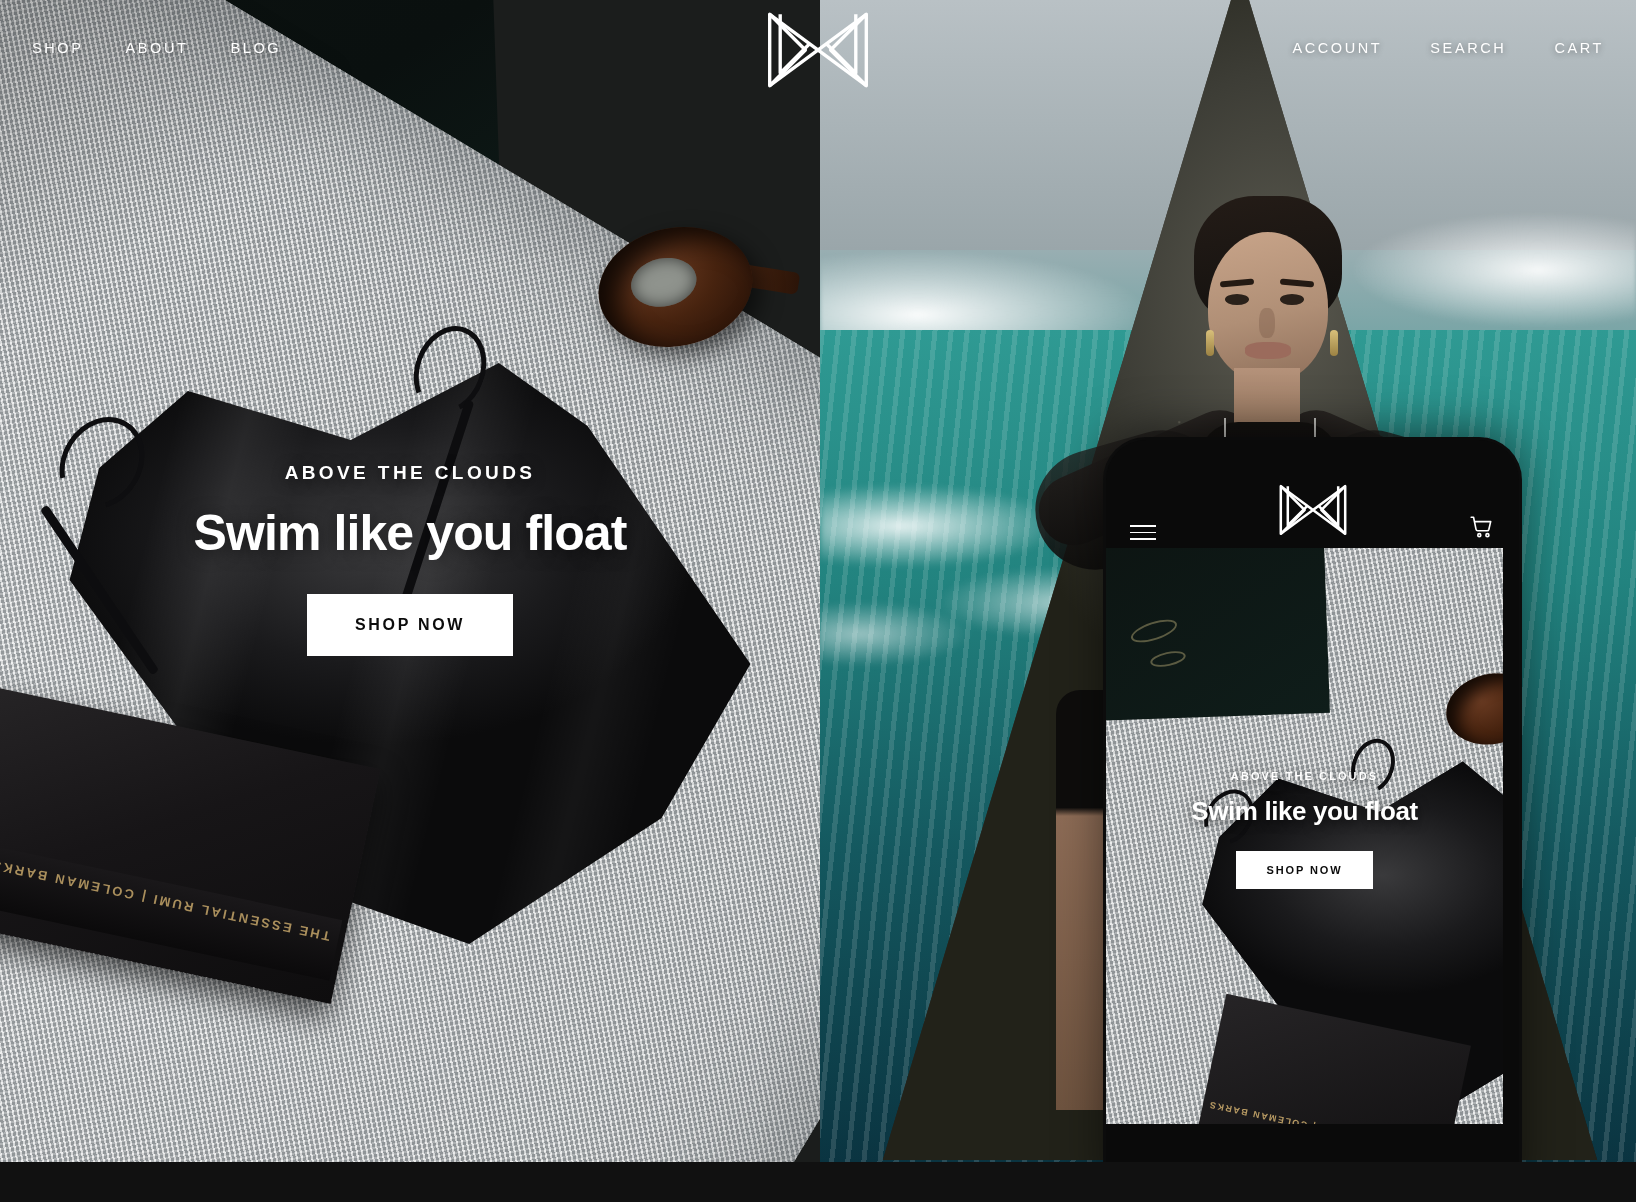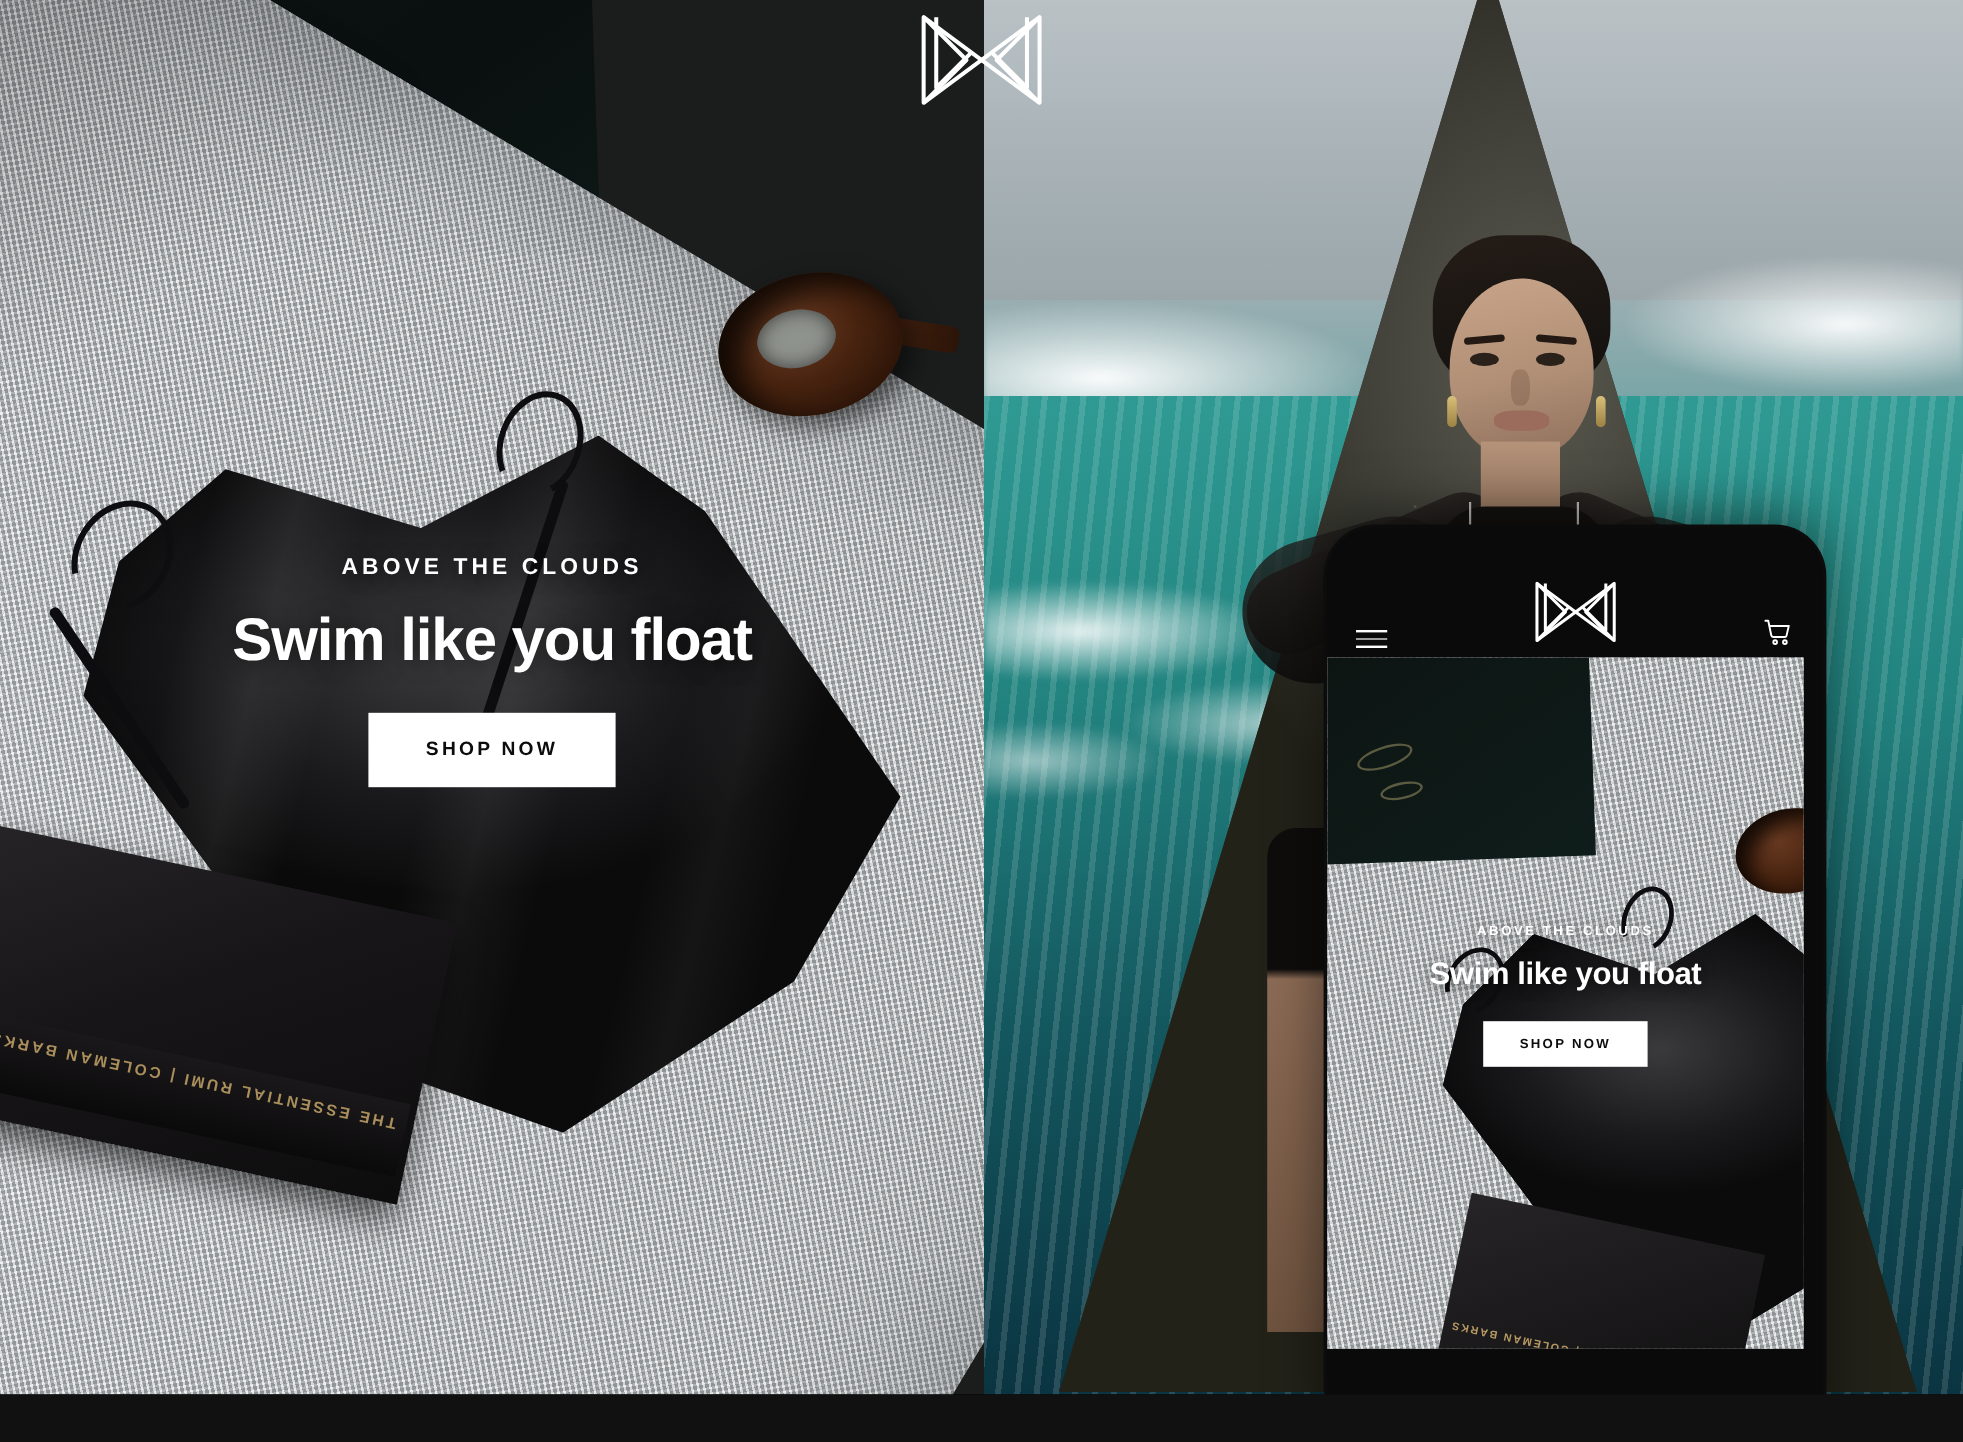--- a/index.html
+++ b/index.html
@@ -402,20 +402,32 @@
         <div class="m-earring r"></div>
         <div class="m-neck"></div>
         <div class="m-torso"></div>
         <div class="m-chain"></div>
         <div class="m-sleeve l"></div>
         <div class="m-sleeve r"></div>
       </div>
     </div>
   </div>
 
+  <nav class="topnav">
+    <div class="nav-left">
+      <a class="nav-link">SHOP</a>
+      <a class="nav-link">ABOUT</a>
+      <a class="nav-link">BLOG</a>
+    </div>
+    <div class="nav-right">
+      <a class="nav-link">ACCOUNT</a>
+      <a class="nav-link">SEARCH</a>
+      <a class="nav-link">CART</a>
+    </div>
+  </nav>
 
   <div class="brand-logo">
     <svg viewBox="0 0 120 80" width="128" height="84" fill="none" stroke="#ffffff" stroke-width="3.2" stroke-linejoin="round">
       <path d="M14 6 L14 74 L48 40 L14 6 Z"></path>
       <path d="M24 6 L24 62 L52 34"></path>
       <path d="M106 6 L106 74 L72 40 L106 6 Z"></path>
       <path d="M96 6 L96 62 L68 34"></path>
       <path d="M14 6 L106 74"></path>
       <path d="M106 6 L14 74"></path>
     </svg>

